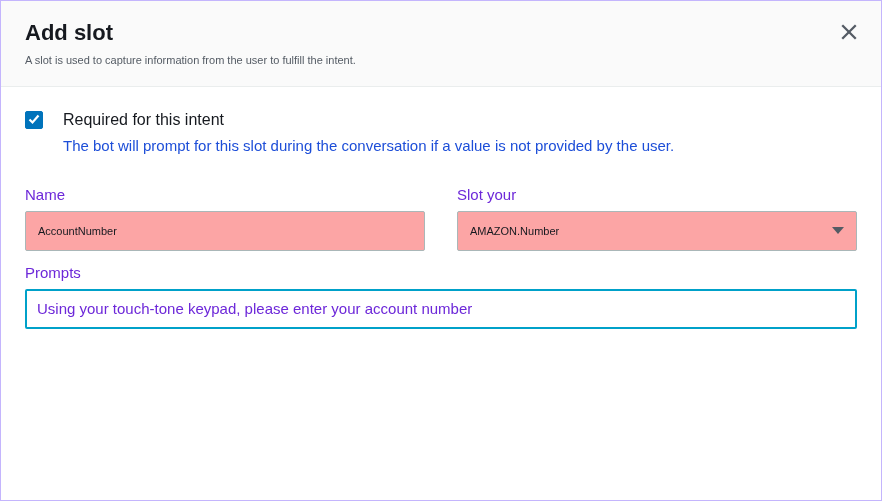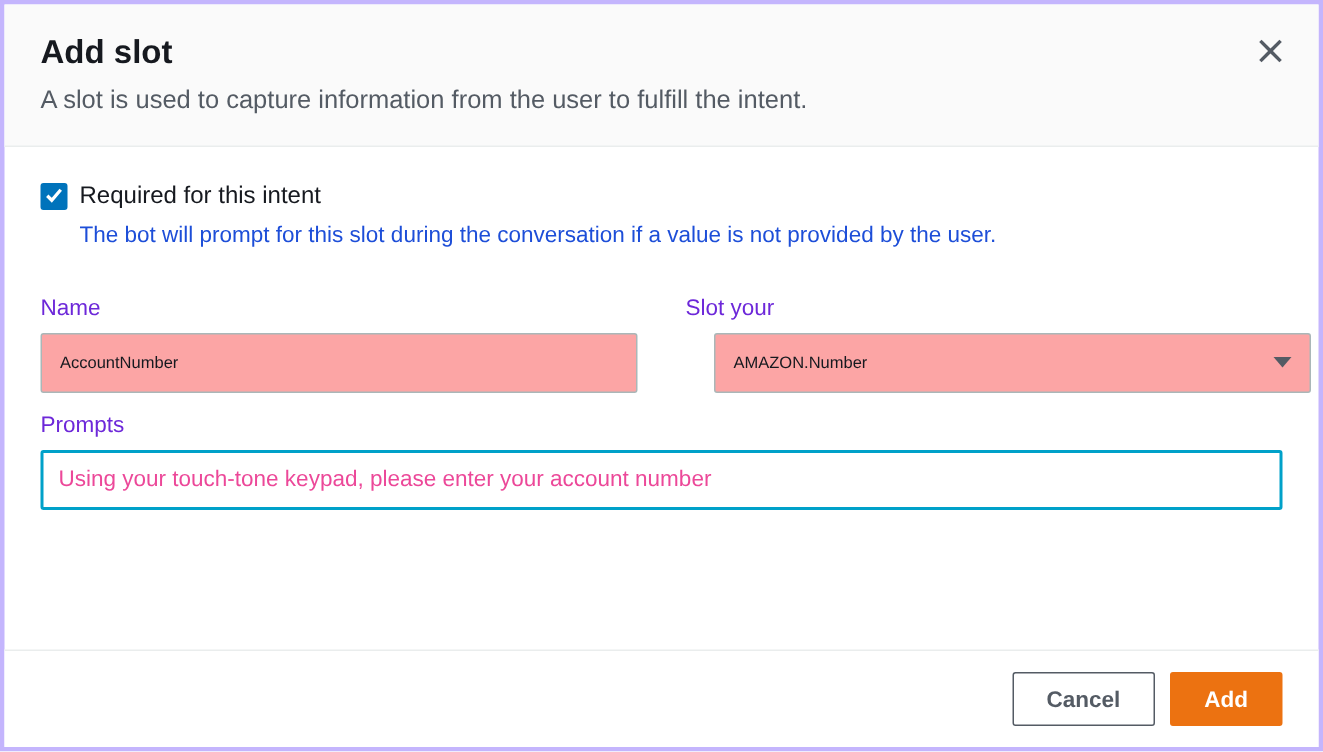--- a/index.html
+++ b/index.html
@@ -5,38 +5,38 @@
   * { box-sizing: border-box; margin: 0; padding: 0; }
   html, body {
     font-family: "Amazon Ember", "Helvetica Neue", Arial, sans-serif;
     font-size: 14px;
     color: #16191f;
     background: #fff;
   }
   .dialog {
     width: 882px;
     height: 501px;
-    border: 3px solid #c4b5fd;
+    border: 1px solid #c4b5fd;
     background: #fff;
     position: relative;
   }
   .dialog-header {
     background: #fafafa;
     border-bottom: 1px solid #eaeded;
     padding: 18px 24px 18px 24px;
     position: relative;
   }
   .dialog-title {
     font-size: 22px;
     font-weight: 700;
     color: #16191f;
     line-height: 1.3;
   }
   .dialog-subtitle {
-    font-size: 17px;
+    font-size: 11px;
     color: #545b64;
     margin-top: 4px;
     line-height: 1.5;
   }
   .close-btn {
     position: absolute;
     top: 18px;
     right: 18px;
     width: 28px;
     height: 28px;
@@ -48,21 +48,21 @@
     align-items: center;
     justify-content: center;
   }
   .close-btn svg { width: 18px; height: 18px; stroke: #545b64; stroke-width: 2; }
   .dialog-body {
     padding: 22px 24px 18px 24px;
   }
   .checkbox-row {
     display: flex;
     align-items: flex-start;
-    gap: 8px;
+    gap: 20px;
   }
   .checkbox {
     width: 18px;
     height: 18px;
     border: 1px solid #0073bb;
     border-radius: 2px;
     background: #0073bb;
     display: inline-flex;
     align-items: center;
     justify-content: center;
@@ -107,38 +107,37 @@
     background: #fca5a5;
     font-family: inherit;
   }
   .select-input {
     position: relative;
     display: flex;
     align-items: center;
     justify-content: space-between;
     cursor: pointer;
     padding-right: 12px;
-    margin-left: 19px;
   }
   .select-caret {
     width: 0; height: 0;
     border-left: 6px solid transparent;
     border-right: 6px solid transparent;
     border-top: 7px solid #545b64;
     margin-left: 8px;
   }
   .prompts-block { margin-top: 13px; }
   .prompts-input {
     width: 100%;
     height: 40px;
     border: 2px solid #00a1c9;
     border-radius: 2px;
     padding: 6px 10px;
     font-size: 15px;
-    color: #ec4899;
+    color: #6d28d9;
     background: #fff;
     font-family: inherit;
     outline: none;
   }
   .dialog-footer {
     position: absolute;
     bottom: 0; left: 0; right: 0;
     border-top: 1px solid #eaeded;
     padding: 14px 24px;
     display: flex;
@@ -214,18 +213,14 @@
       </div>
     </div>
 
     <div class="prompts-block">
       <label class="field-label">Prompts</label>
       <input type="text" class="prompts-input" value="Using your touch-tone keypad, please enter your account number" style="">
     </div>
 
   </div>
 
-  <div class="dialog-footer">
-    <button class="btn btn-secondary">Cancel</button>
-    <button class="btn btn-primary">Add</button>
-  </div>
 
 </div>
 
 </body></html>

